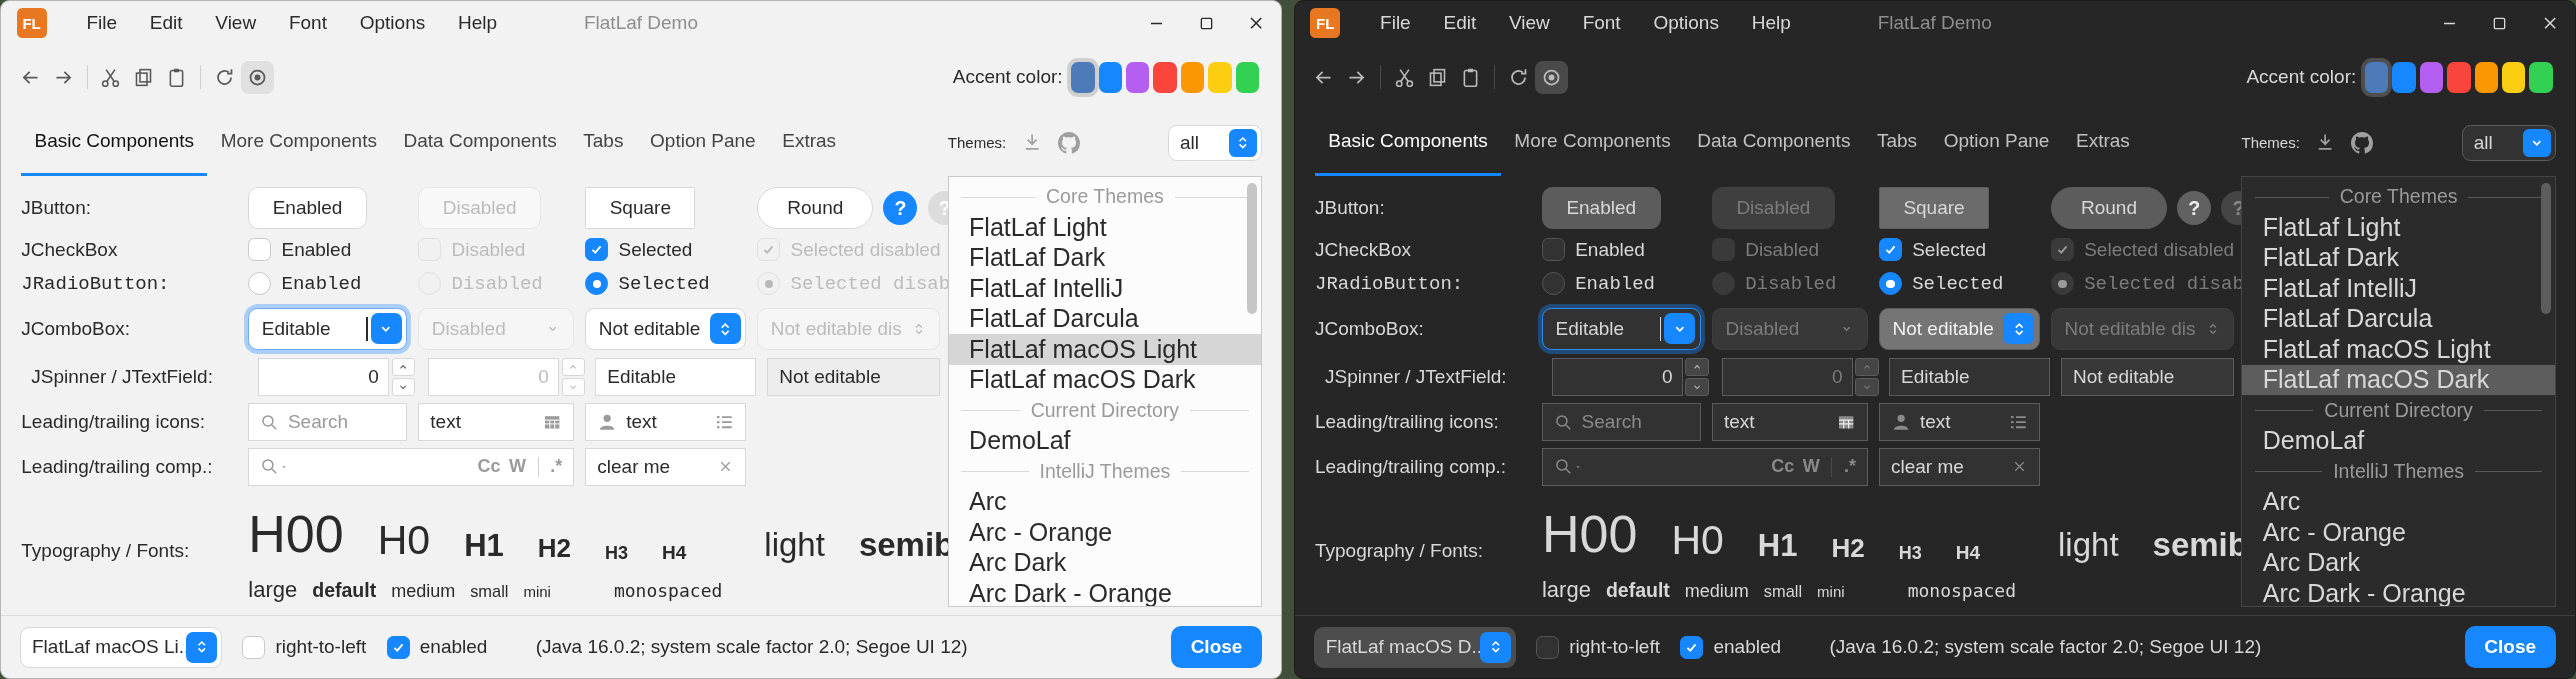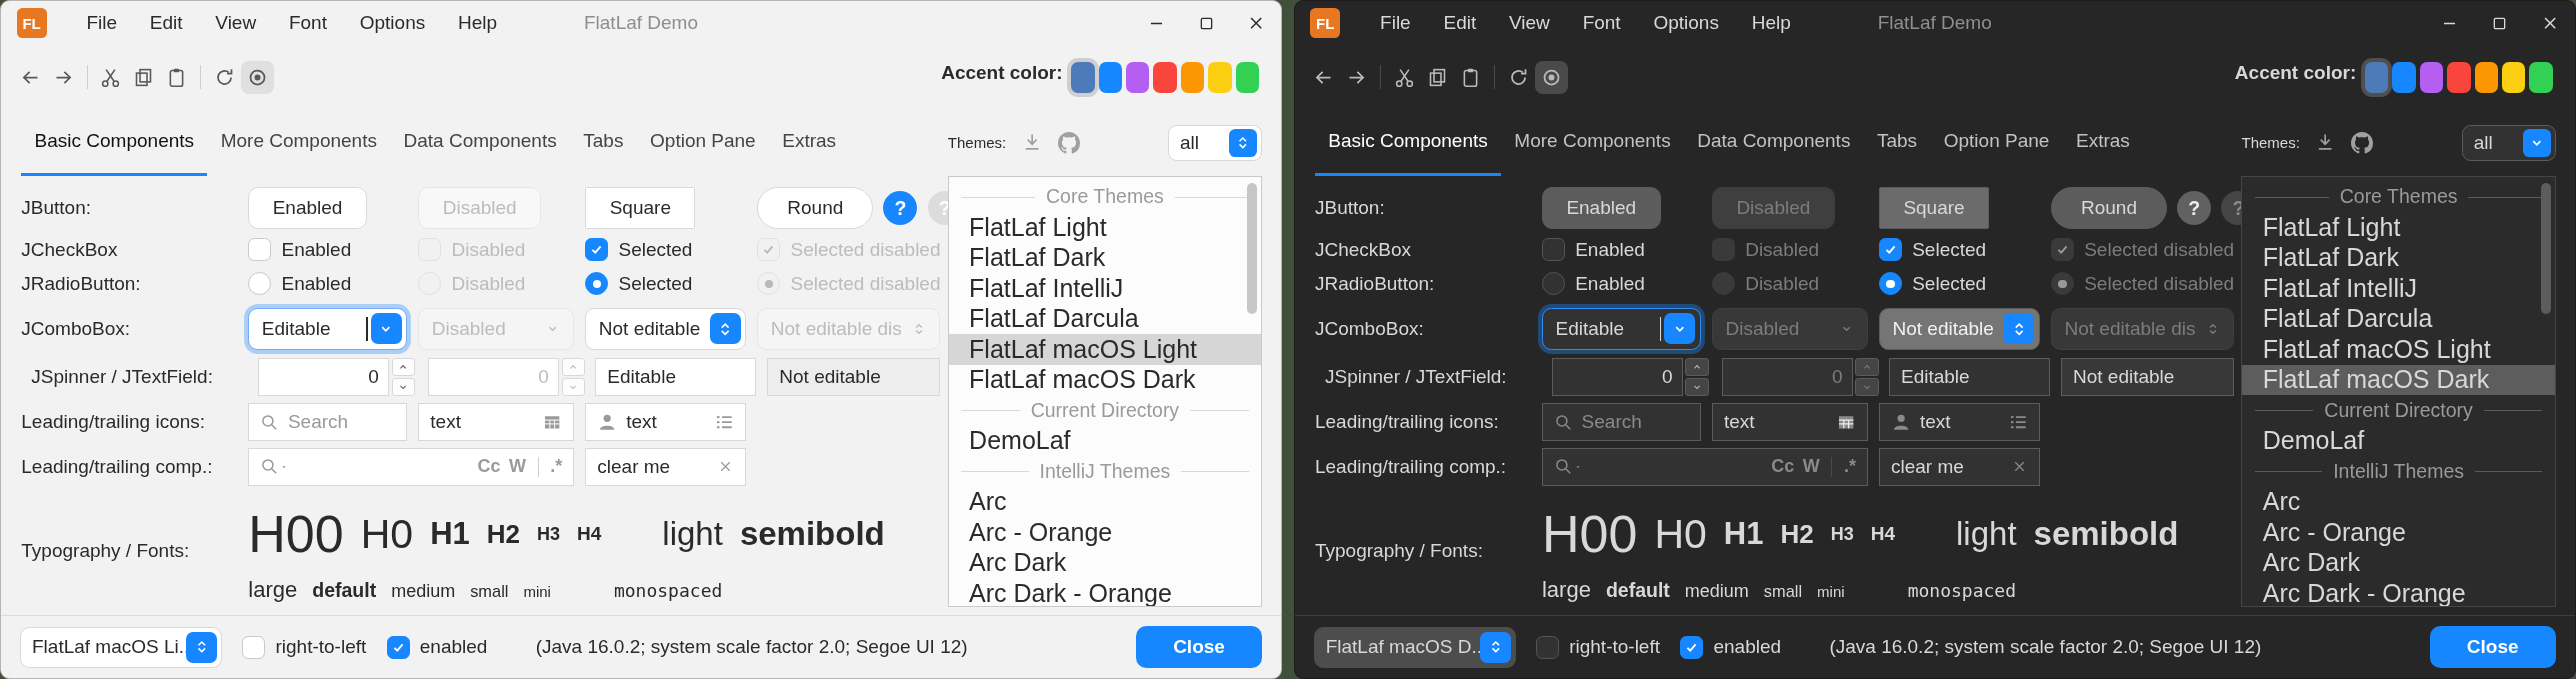--- a/index.html
+++ b/index.html
@@ -41,33 +41,33 @@
   .menus{display:flex;margin-left:23.4px;z-index:1;}
   .menu{padding:0 16.4px;font-size:19px;line-height:44px;cursor:default;}
   .title{position:absolute;left:0;right:0;text-align:center;color:var(--title-fg);font-size:19px;}
   .wincontrols{margin-left:auto;display:flex;height:100%;z-index:1;}
   .wc{width:50px;display:flex;align-items:center;justify-content:center;color:var(--fg);}
   
   .toolbar{height:64px;flex:0 0 auto;display:flex;align-items:center;padding:0 22px 0 12.5px;}
   .tbtn{width:33px;height:33px;display:flex;align-items:center;justify-content:center;color:var(--icon);border-radius:7.8px;}
   .tbtn.toggled{background:var(--eye-bg);}
   .tsep{width:0.8px;height:23.4px;background:var(--tsep);margin:0 7px;}
-  .accent{margin-left:auto;display:flex;gap:4px;font-weight:bold;}
+  .accent{margin-left:auto;display:flex;align-items:center;gap:4px;}
   .accent-label{font-size:19px;margin-right:4.7px;}
   .sw{width:23.4px;height:31px;border-radius:7px;}
   .sw.selected{box-shadow:0 0 0 3.9px var(--swring);}
   
   .body{flex:1;display:flex;min-height:0;}
   .main{flex:1;min-width:0;padding-left:20.3px;}
   .tabbar{height:67px;display:flex;align-items:stretch;}
   .tab{font-size:19px;padding:0 13.3px;display:flex;align-items:center;border-bottom:3.1px solid transparent;color:var(--tab-fg);}
   .tab.selected{color:var(--tab-sel);border-color:var(--accent);}
   .row{display:grid;grid-template-columns:216px 159px 156px 161px 1fr;column-gap:11px;align-items:center;}
   .lbl{font-size:19px;white-space:nowrap;}
-  .r1{margin:11px 0 9.4px 0;} .r2{margin-bottom:11px;} .r3{margin-bottom:12.5px;} .r4{margin-bottom:7.8px;}
+  .r1{margin:11px 0 9.4px 0;} .r2{margin-bottom:11px;} .r3{margin-bottom:12.5px;font-family:Liberation Mono, monospace;} .r4{margin-bottom:7.8px;}
   .r5{margin-bottom:7.8px;margin-left:10px;} .r6{margin-bottom:6.3px;} .r7{margin-bottom:14px;}
   
   .btn{height:42px;display:inline-flex;align-items:center;justify-content:center;justify-self:start;
        background:var(--btn);border:0.8px solid var(--btn-border);border-radius:10.2px;font-size:19px;
        padding:0 23.4px;color:var(--fg);box-sizing:border-box;white-space:nowrap;}
   .btn.disabled{color:var(--fg-dis);background:var(--btn-dis);border-color:var(--btn-dis-border);}
   .btn.square{border-radius:1.6px;background:var(--square-bg);}
   .btn.round{border-radius:21px;padding:15px 29px;}
   .cell-flex{display:flex;align-items:center;gap:10.2px;}
   .help{width:34px;height:34px;border-radius:50%;background:var(--help-bg);color:var(--help-fg);
@@ -107,21 +107,21 @@
       display:flex;align-items:center;padding:0 11px;font-size:19px;gap:8.6px;min-width:0;}
   .tf.ro{background:var(--tf-ro);}
   .tf .grow{flex:1;min-width:0;white-space:nowrap;overflow:hidden;}
   .phtext{color:var(--ph);}
   .tf .ticon{color:var(--ph);flex:0 0 auto;display:flex;align-items:center;}
   .badge{color:var(--ph);font-weight:bold;font-size:18px;}
   .vline{width:0.8px;height:20.3px;background:var(--tsep);margin:0 3.1px;}
   .span2{grid-column:2/4;} .col4{grid-column:4/5;} .span-all{grid-column:2/6;}
   
   .typ{display:flex;flex-direction:column;gap:12.5px;padding-top:4.7px;}
-  .typ1{display:flex;align-items:center;gap:17px;}
+  .typ1{display:flex;align-items:flex-end;gap:34px;}
   .h00{font-size:52px;} .h0{font-size:41px;} .h1{font-size:31px;font-weight:bold;}
   .h2{font-size:26px;font-weight:bold;} .h3{font-size:18px;font-weight:bold;} .h4{font-size:19px;font-weight:bold;}
   .wlight{font-size:33px;font-weight:300;margin-left:44px;}
   .wsemi{font-size:33px;font-weight:bold;}
   .typ2{display:flex;align-items:baseline;gap:15px;}
   .slarge{font-size:22px;} .sdefault{font-size:19.5px;font-weight:bold;} .smedium{font-size:18px;}
   .ssmall{font-size:16.4px;} .smini{font-size:15px;}
   .smono{font-size:18px;font-family:"DejaVu Sans Mono",monospace;margin-left:48px;}
   
   .themes{width:341px;flex:0 0 auto;padding:0 19px 0 7.8px;display:flex;flex-direction:column;box-sizing:border-box;}
@@ -140,21 +140,21 @@
   .tgroup::before,.tgroup::after{content:"";height:0.8px;background:var(--lsep-line);flex:1;}
   .thumb{position:absolute;top:6.3px;right:3.9px;width:10.2px;height:131px;border-radius:5.5px;background:var(--thumb);}
   
   .bottombar{height:62px;flex:0 0 auto;border-top:0.8px solid var(--sep);display:flex;align-items:center;
              padding:0 19px;gap:20.3px;}
   .bcombo{width:202px;height:41px;border-radius:9.4px;background:var(--field);border:0.8px solid var(--btn-border);
           box-sizing:border-box;display:flex;align-items:center;padding:0 3.9px 0 11px;font-size:19px;}
   .w.dark .bcombo{background:#4d4d4d;border-color:#4d4d4d;}
   .bcombo .ctext{flex:1;white-space:nowrap;overflow:hidden;}
   .status{font-size:19px;margin-left:28px;white-space:nowrap;}
-  .close{margin-left:auto;width:126px;height:42px;border-radius:10.2px;background:var(--accent);color:#fff;
+  .close{margin-left:auto;width:91px;height:42px;border-radius:10.2px;background:var(--accent);color:#fff;
          font-size:19px;font-weight:bold;display:flex;align-items:center;justify-content:center;}
 </style>
 </head>
 <body>
 
 <svg width="0" height="0" style="position:absolute">
   <defs>
     <symbol id="i-back" viewBox="0 0 24 24">
         <path d="M20 12 H5 M11 5.5 L4.5 12 L11 18.5" fill="none" stroke="currentColor" stroke-width="2"></path>
       </symbol>

